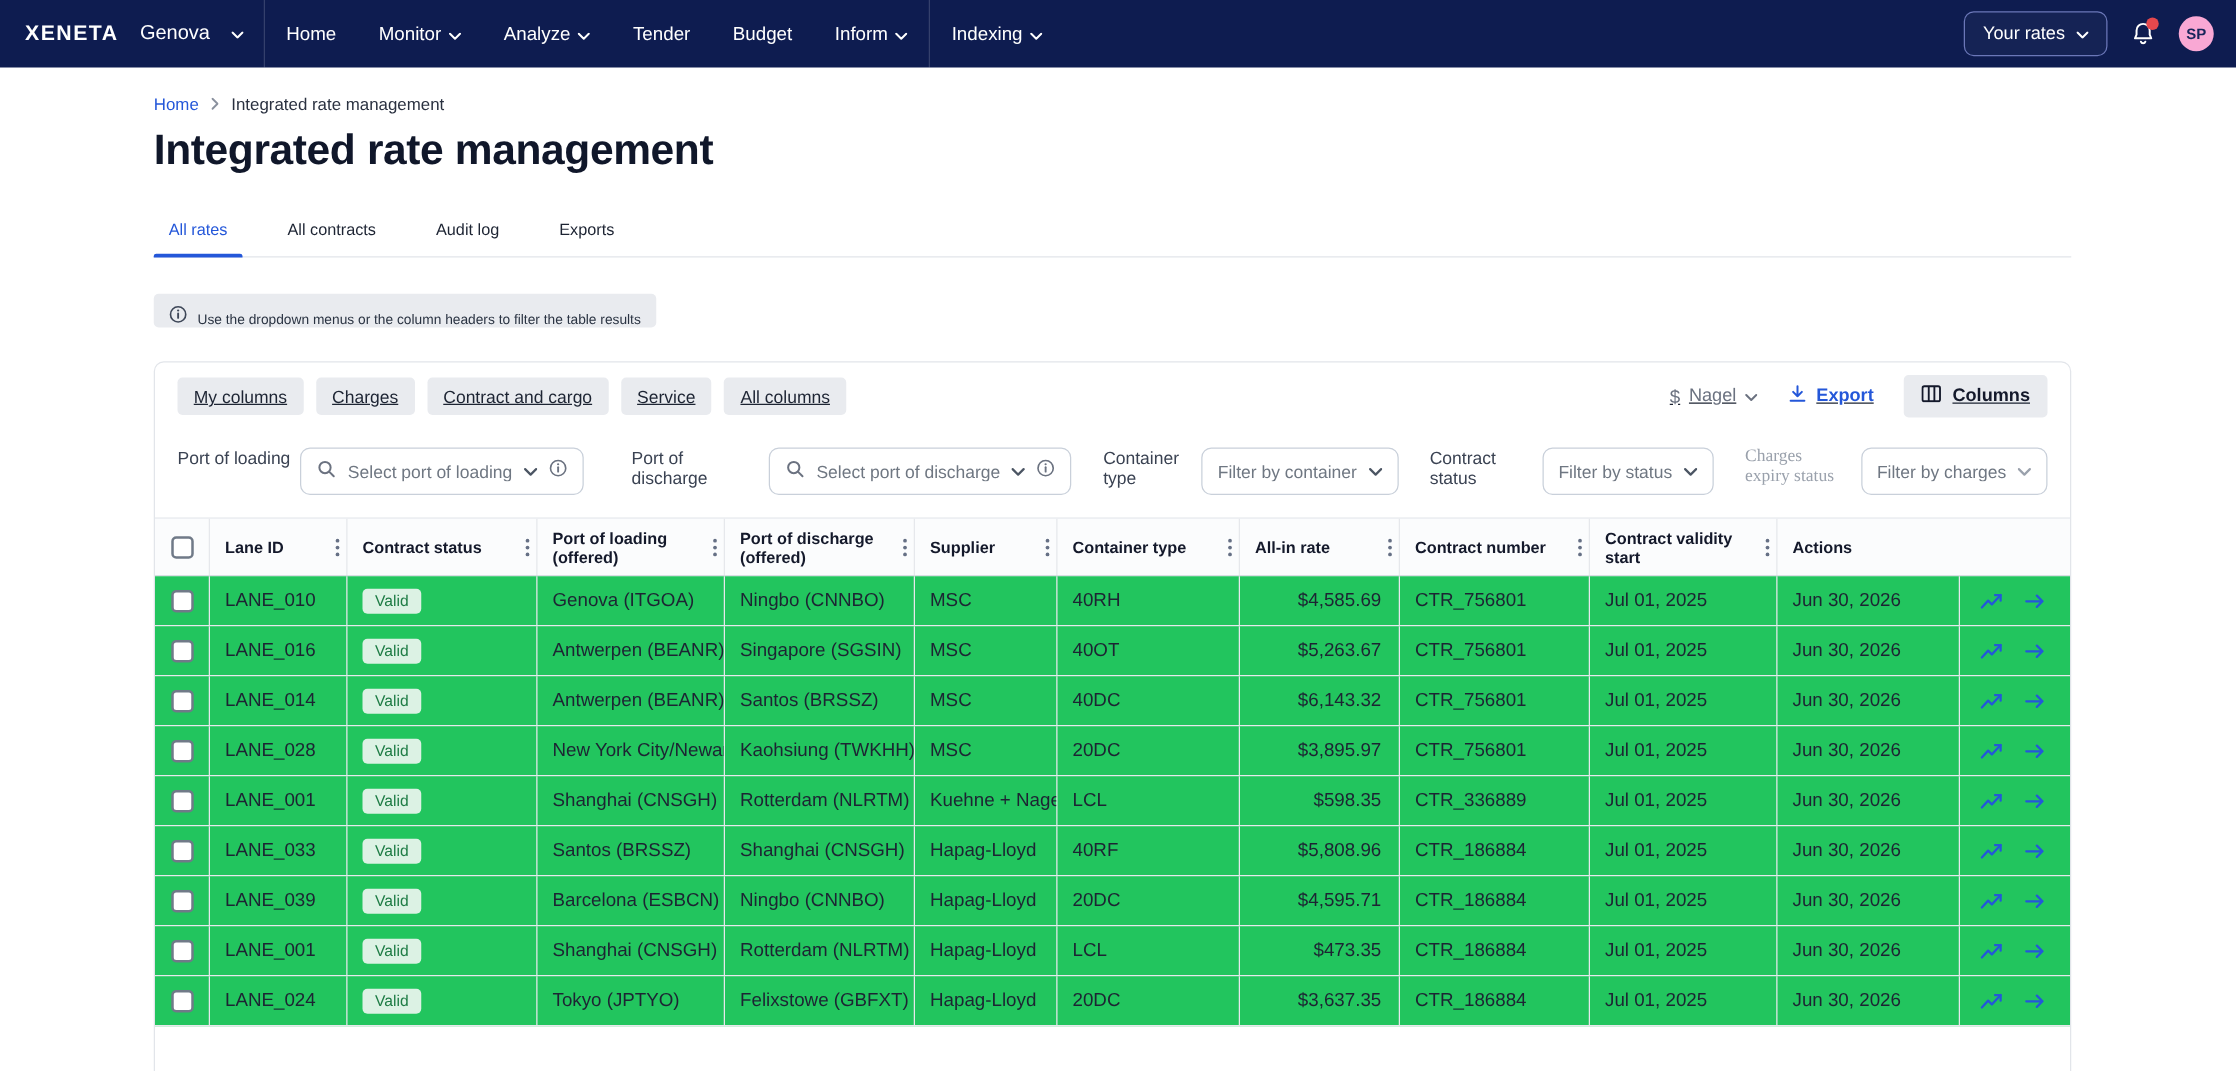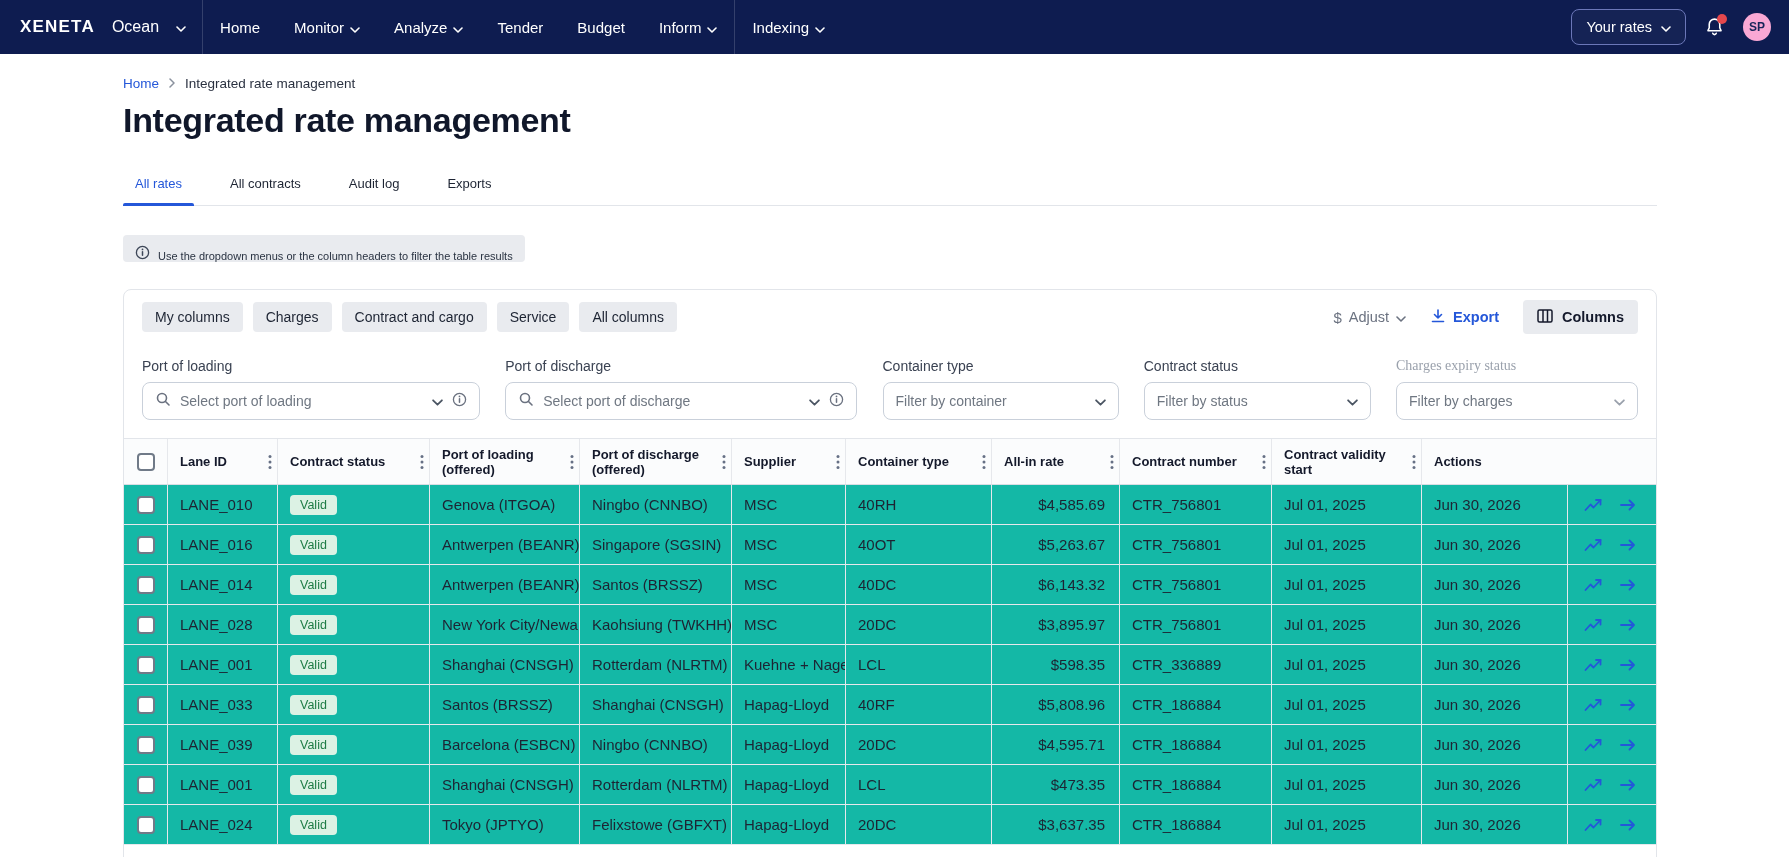--- a/index.html
+++ b/index.html
@@ -37,49 +37,49 @@
   .tab.active::after { content: ""; position: absolute; left: 0; right: 0; bottom: -1px; height: 3px; background: #2457D9; border-radius: 2px 2px 0 0; }
 
   
   .banner-row { margin-top: 29px; }
   .banner { display: inline-flex; align-items: flex-end; gap: 8px; background: #E9EBEF; border-radius: 4px;
     height: 27px; padding: 0 12px; font-size: 11px; color: #2A3342; }
 
   
   .card { margin-top: 25px; border: 1px solid #E2E5EA; border-radius: 8px; height: 600px; overflow: hidden; background: #fff; }
 
-  .toolbar { padding: 10px 18px 0; display: flex; align-items: center; }
+  .toolbar { padding: 10px 18px 0; display: flex; align-items: center; text-decoration: underline; }
   .chips { display: flex; gap: 10px; }
   .chip { height: 30px; padding: 0 13px; background: #E9EBEF; border: none; border-radius: 4px;
     font-size: 14px; color: #1D2433; font-family: inherit; display: flex; align-items: center; cursor: pointer; white-space: nowrap; }
   .toolbar-right { margin-left: auto; display: flex; align-items: center; gap: 24px; }
   .adjust { display: flex; align-items: center; gap: 7px; color: #6B7280; font-size: 14.5px; cursor: pointer; }
   .adjust .dollar { font-size: 15px; }
   .export { display: flex; align-items: center; gap: 7px; color: #2457D9; font-size: 14.5px; font-weight: 700; cursor: pointer; }
   .columns-btn { height: 34px; padding: 0 14px; background: #E9EBEF; border: none; border-radius: 4px;
     font-size: 14.5px; font-weight: 700; color: #14192B; font-family: inherit; display: flex; align-items: center; gap: 9px; cursor: pointer; }
 
   
   .filters { padding: 24px 18px 0; display: flex; justify-content: space-between; }
-  .filter { display: flex; flex-direction: column; gap: 8px; }
+  .filter { display: flex; flex-direction: row; gap: 8px; }
   .filter-label { font-size: 14px; color: #3A4252; }
   .filter.disabled .filter-label { color: #9AA1AC; font-family: Liberation Serif, serif; }
   .field { height: 38px; border: 1px solid #C9D0DA; border-radius: 8px; background: #fff;
     display: flex; align-items: center; gap: 9px; padding: 0 12px; cursor: pointer; }
   .field .ph { flex: 1; font-size: 14px; color: #6F7782; white-space: nowrap; overflow: hidden; }
   .f0 { width: 338px; } .f1 { width: 352px; } .f2 { width: 236px; } .f3 { width: 227px; } .f4 { width: 242px; }
 
   
   .rates-table { margin-top: 18px; border-top: 1px solid #E2E5EA; }
   .thead { display: flex; height: 46px; background: #FBFCFD; border-bottom: 1px solid #D9DDE3; }
   .th { position: relative; display: flex; align-items: center; padding: 0 18px 0 12px;
     font-size: 13px; font-weight: 700; color: #14192B; line-height: 15px;
     border-right: 1px solid #E6E8EC; cursor: pointer; }
   .th .kebab { position: absolute; right: 5px; top: 50%; transform: translateY(-50%); display: flex; }
-  .tr { display: flex; height: 40px; border-bottom: 1px solid #E6E8EC; background: #14b8a6; }
+  .tr { display: flex; height: 40px; border-bottom: 1px solid #E6E8EC; background: #22c55e; }
   .td { display: flex; align-items: center; padding: 0 12px; font-size: 15px; color: #1D2433;
     border-right: 1px solid #E6E8EC; overflow: hidden; white-space: nowrap; }
   .c-check { width: 44px; justify-content: center; padding: 0; }
   .c-lane  { width: 110px; }
   .c-status{ width: 152px; }
   .c-pol   { width: 150px; }
   .c-pod   { width: 152px; align-items: center; }
   .c-sup   { width: 114px; }
   .c-ctype { width: 146px; }
   .c-rate  { width: 128px; }
@@ -92,21 +92,21 @@
   .checkbox { width: 18px; height: 18px; border: 2px solid #707A88; border-radius: 4px; background: #fff; cursor: pointer; }
   .badge { background: #DCF2E4; color: #1E7C45; font-size: 12.5px; padding: 3px 10px; border-radius: 4px; }
   .act-icon { display: flex; align-items: center; cursor: pointer; }
 </style>
 </head>
 <body>
 
 <header class="navbar">
   <div class="nav-logo">
     <span class="brand">XENETA</span>
-    <span class="product">Ocean</span>
+    <span class="product">Genova</span>
     <span><svg width="10" height="6" viewBox="0 0 10 6">
           <path d="M1 1l4 4 4-4" fill="none" stroke="#fff" stroke-width="1.6" stroke-linecap="round" stroke-linejoin="round"></path>
         </svg></span>
   </div>
   <div class="nav-divider"></div>
   <nav class="nav-items">
     <a class="nav-item">
         <span>Home</span>
       </a>
     <a class="nav-item">
@@ -196,21 +196,21 @@
       <div class="chips">
         <button class="chip">My columns</button>
         <button class="chip">Charges</button>
         <button class="chip">Contract and cargo</button>
         <button class="chip">Service</button>
         <button class="chip">All columns</button>
       </div>
       <div class="toolbar-right">
         <div class="adjust">
           <span class="dollar">$</span>
-          <span>Adjust</span>
+          <span>Nagel</span>
           <span><svg width="10" height="6" viewBox="0 0 10 6">
                 <path d="M1 1l4 4 4-4" fill="none" stroke="#6B7280" stroke-width="1.6" stroke-linecap="round" stroke-linejoin="round"></path>
               </svg></span>
         </div>
         <div class="export">
           <span><svg width="16" height="16" viewBox="0 0 16 16">
                 <path d="M8 2v8M4.5 6.5L8 10l3.5-3.5" fill="none" stroke="#2457D9" stroke-width="1.6" stroke-linecap="round" stroke-linejoin="round"></path>
                 <path d="M2.5 13.5h11" stroke="#2457D9" stroke-width="1.6" stroke-linecap="round"></path>
               </svg></span>
           <span>Export</span>

